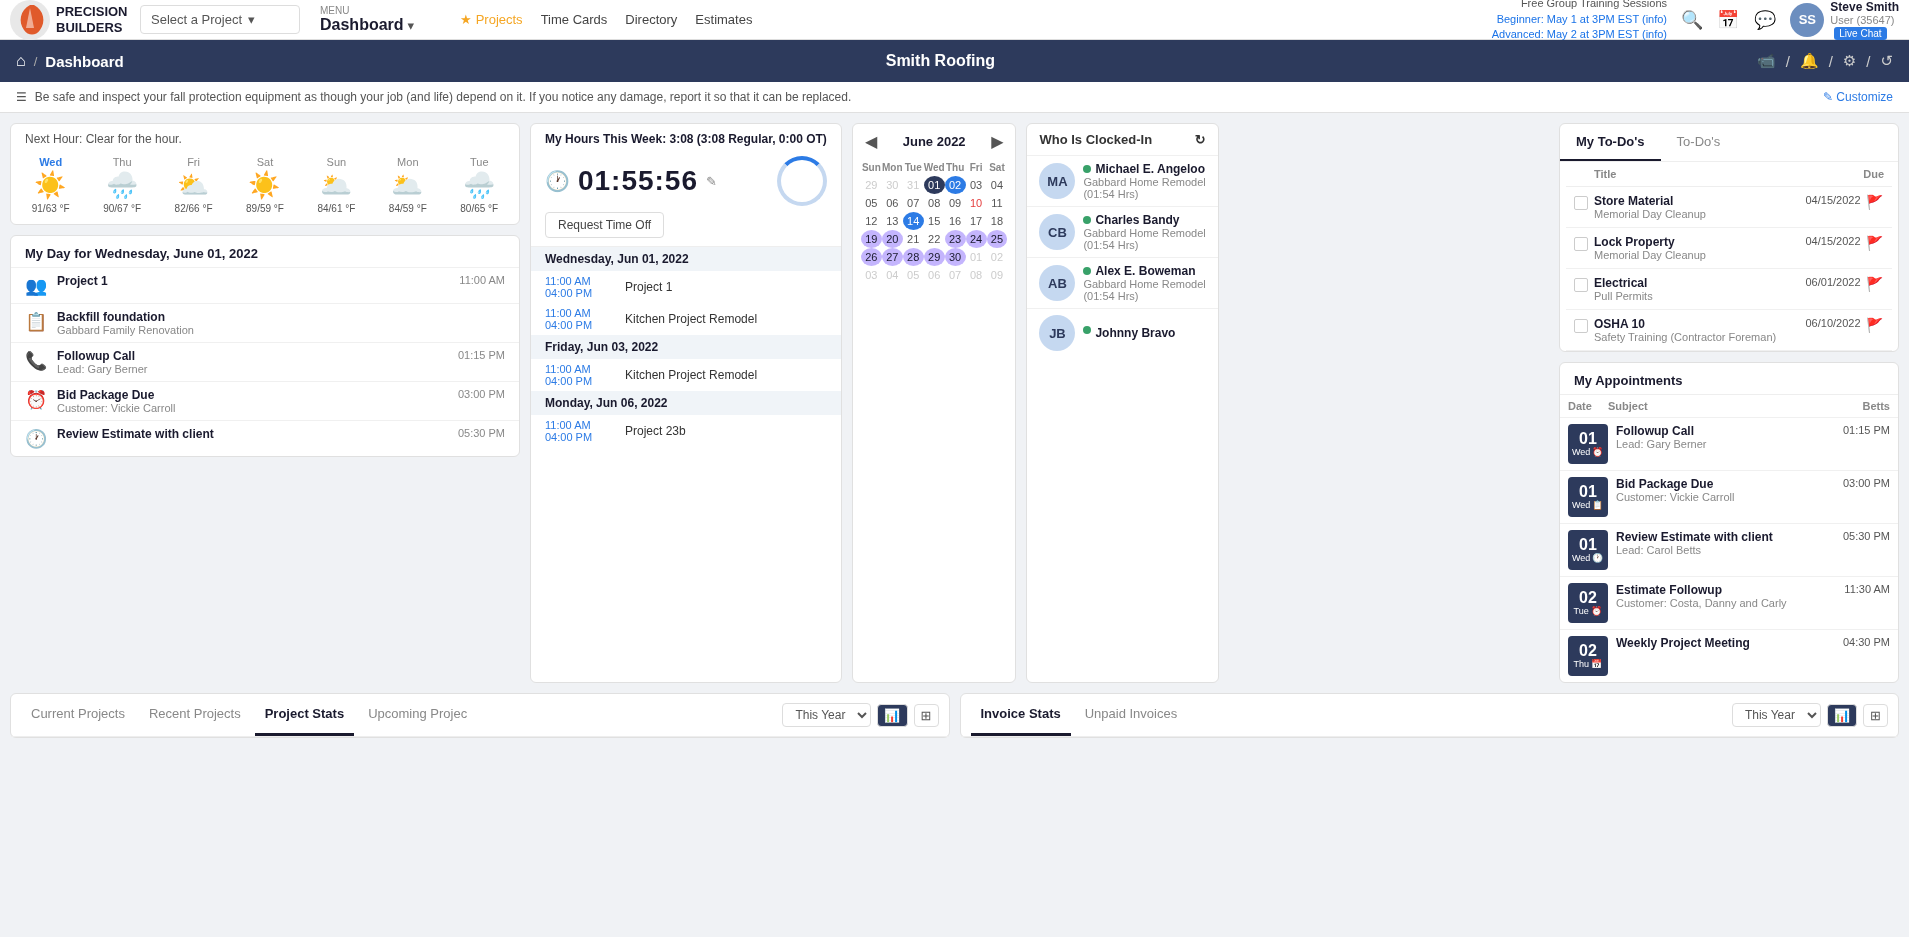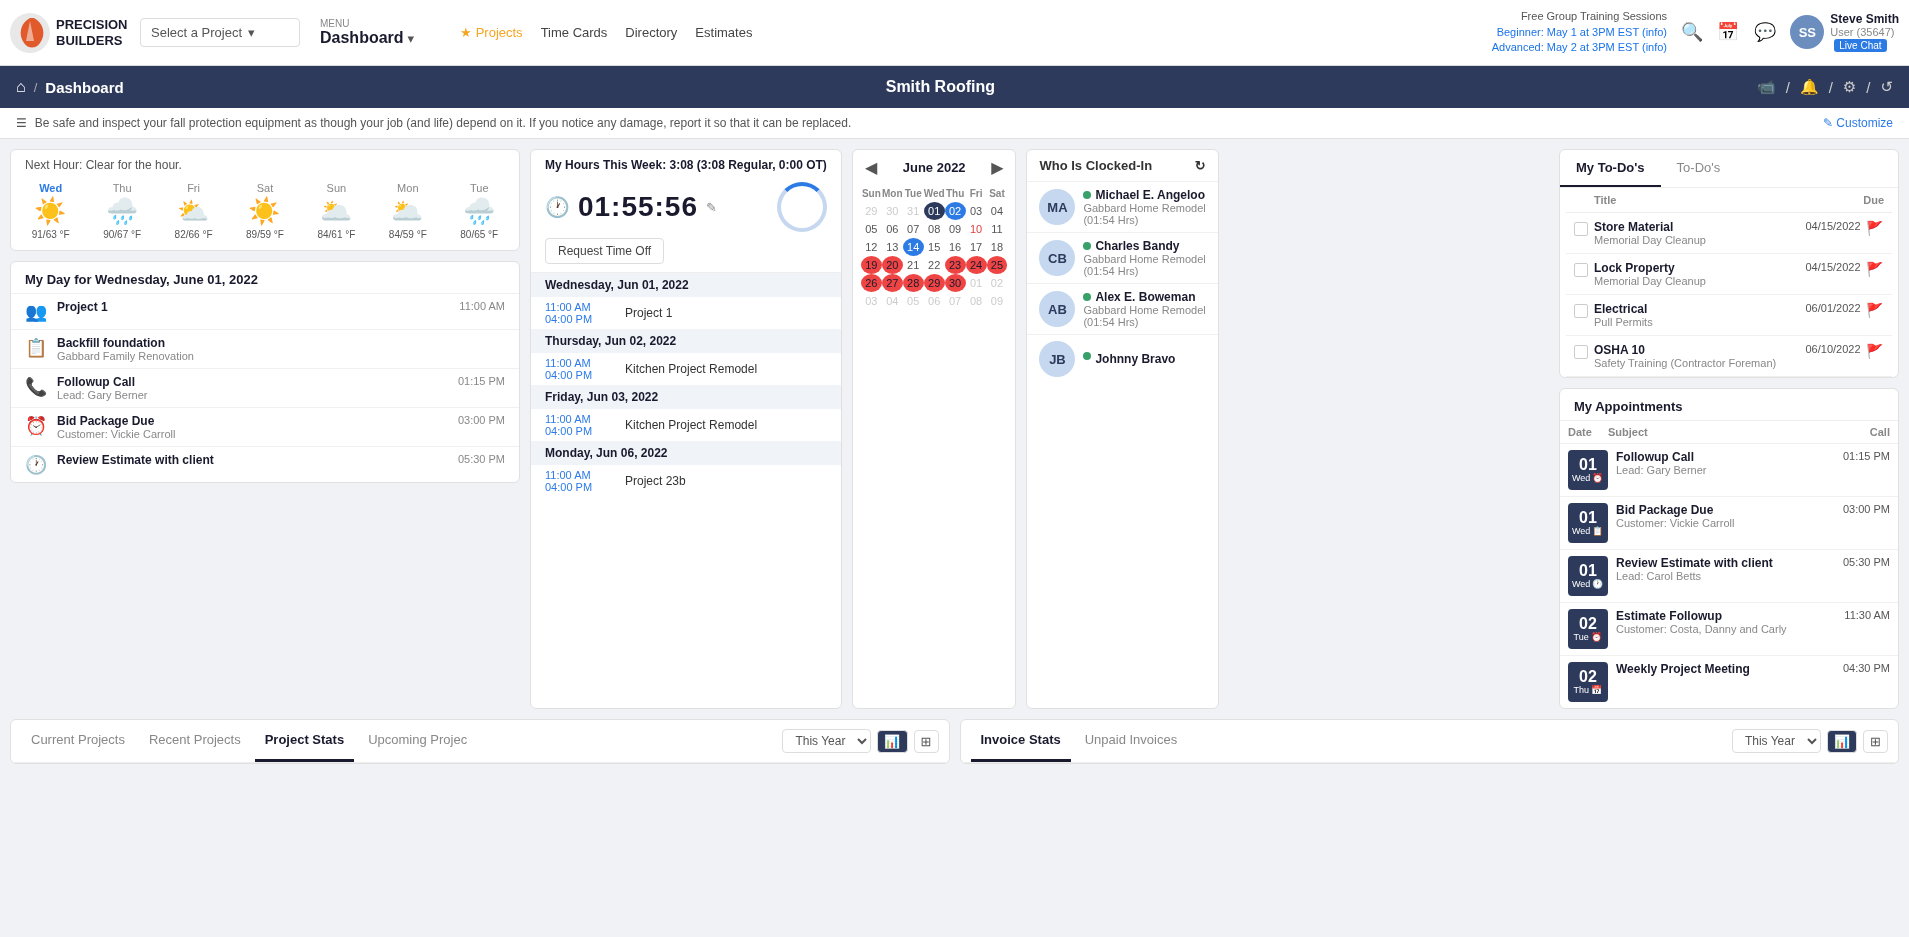--- a/index.html
+++ b/index.html
@@ -1,21 +1,21 @@
 <!DOCTYPE html>
 <html><head>
   <meta charset="utf-8">
   <style>
     * { box-sizing: border-box; margin: 0; padding: 0; }
     body { font-family: Arial, sans-serif; font-size: 13px; background: #f0f2f5; color: #333; overflow-x: hidden; }
 
     
     .top-nav {
       display: flex; align-items: center; background: #fff;
-      border-bottom: 1px solid #ddd; height: 66px; padding: 0 10px; gap: 10px;
+      border-bottom: 1px solid #ddd; height: 40px; padding: 0 10px; gap: 10px;
     }
     .logo-area { display: flex; align-items: center; gap: 6px; min-width: 120px; }
     .logo-icon { width: 40px; height: 40px; }
     .logo-text { font-weight: bold; font-size: 13px; line-height: 1.2; color: #1a1a2e; }
     .project-select {
       display: flex; align-items: center; gap: 6px; border: 1px solid #ddd;
       border-radius: 4px; padding: 6px 10px; cursor: pointer; background: #fff; min-width: 160px;
     }
     .project-select span { color: #555; }
     .menu-area { display: flex; flex-direction: column; padding: 4px 10px; cursor: pointer; min-width: 130px; }
@@ -102,21 +102,21 @@
     .calendar-card { background: #fff; border-radius: 6px; border: 1px solid #e0e0e0; }
     .cal-header { display: flex; align-items: center; justify-content: space-between; padding: 8px 12px; }
     .cal-month { font-weight: bold; font-size: 13px; color: #1a1a2e; }
     .cal-nav { cursor: pointer; color: #555; font-size: 16px; }
     .cal-grid { padding: 0 8px 8px; }
     .cal-row { display: grid; grid-template-columns: repeat(7, 1fr); text-align: center; }
     .cal-cell { padding: 3px 0; font-size: 11px; color: #555; cursor: pointer; border-radius: 50%; }
     .cal-cell.header { font-weight: bold; color: #888; font-size: 10px; cursor: default; }
     .cal-cell.today { background: #2d3a5c; color: #fff; border-radius: 50%; }
     .cal-cell.highlighted { background: #2c7be5; color: #fff; border-radius: 50%; }
-    .cal-cell.in-range { background: #ef4444; color: #1a1a2e; }
+    .cal-cell.in-range { background: #c4b5fd; color: #1a1a2e; }
     .cal-cell.other-month { color: #ccc; }
     .cal-cell.holiday { color: #e53e3e; }
 
     
     .clocked-card { background: #fff; border-radius: 6px; border: 1px solid #e0e0e0; }
     .clocked-header { display: flex; align-items: center; justify-content: space-between; padding: 8px 12px; font-weight: bold; font-size: 13px; }
     .clocked-item { display: flex; align-items: center; gap: 8px; padding: 6px 12px; border-top: 1px solid #f0f0f0; }
     .clocked-avatar { width: 36px; height: 36px; border-radius: 50%; background: #c5d8f0; display: flex; align-items: center; justify-content: center; font-weight: bold; font-size: 13px; color: #2d3a5c; }
     .clocked-name { font-weight: bold; font-size: 12px; color: #1a1a2e; }
     .clocked-proj { font-size: 11px; color: #888; }
@@ -342,21 +342,20 @@
         </div>
         <div class="timer-circle"></div>
       </div>
       <button class="time-off-btn">Request Time Off</button>
       <div class="schedule-list">
         <div class="schedule-day-header">Wednesday, Jun 01, 2022</div>
         <div class="schedule-item">
           <div class="schedule-time">11:00 AM<br>04:00 PM</div>
           <div class="schedule-proj">Project 1</div>
         </div>
-        <div class="schedule-day-header">Thursday, Jun 02, 2022</div>
         <div class="schedule-item">
           <div class="schedule-time">11:00 AM<br>04:00 PM</div>
           <div class="schedule-proj">Kitchen Project Remodel</div>
         </div>
         <div class="schedule-day-header">Friday, Jun 03, 2022</div>
         <div class="schedule-item">
           <div class="schedule-time">11:00 AM<br>04:00 PM</div>
           <div class="schedule-proj">Kitchen Project Remodel</div>
         </div>
         <div class="schedule-day-header">Monday, Jun 06, 2022</div>
@@ -546,21 +545,21 @@
           <span class="todo-flag orange">🚩</span>
         </div>
       </div>
     </div>
 
     <div class="appt-card">
       <div class="appt-header">My Appointments</div>
       <div class="appt-table-header">
         <span style="width:40px;">Date</span>
         <span style="flex:1;">Subject</span>
-        <span>Call</span>
+        <span>Betts</span>
       </div>
       <div class="appt-row">
         <div class="appt-date-box">
           <span class="appt-date-num">01</span>
           <span class="appt-date-day">Wed ⏰</span>
         </div>
         <div class="appt-content">
           <div class="appt-title">Followup Call</div>
           <div class="appt-sub">Lead: Gary Berner</div>
         </div>

